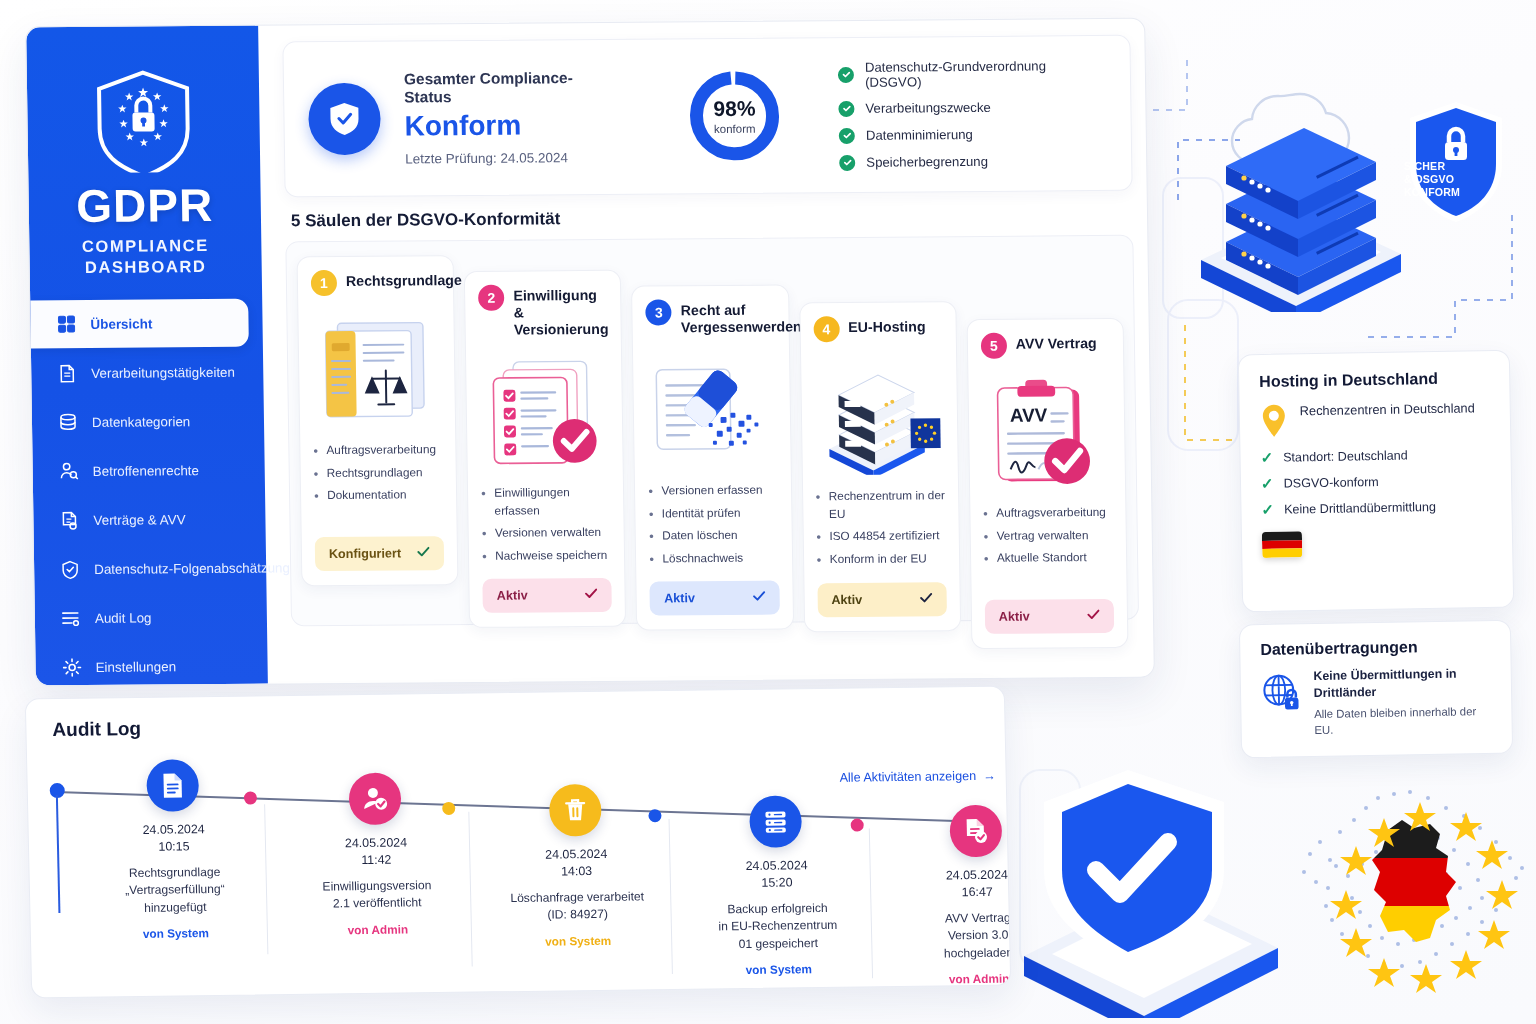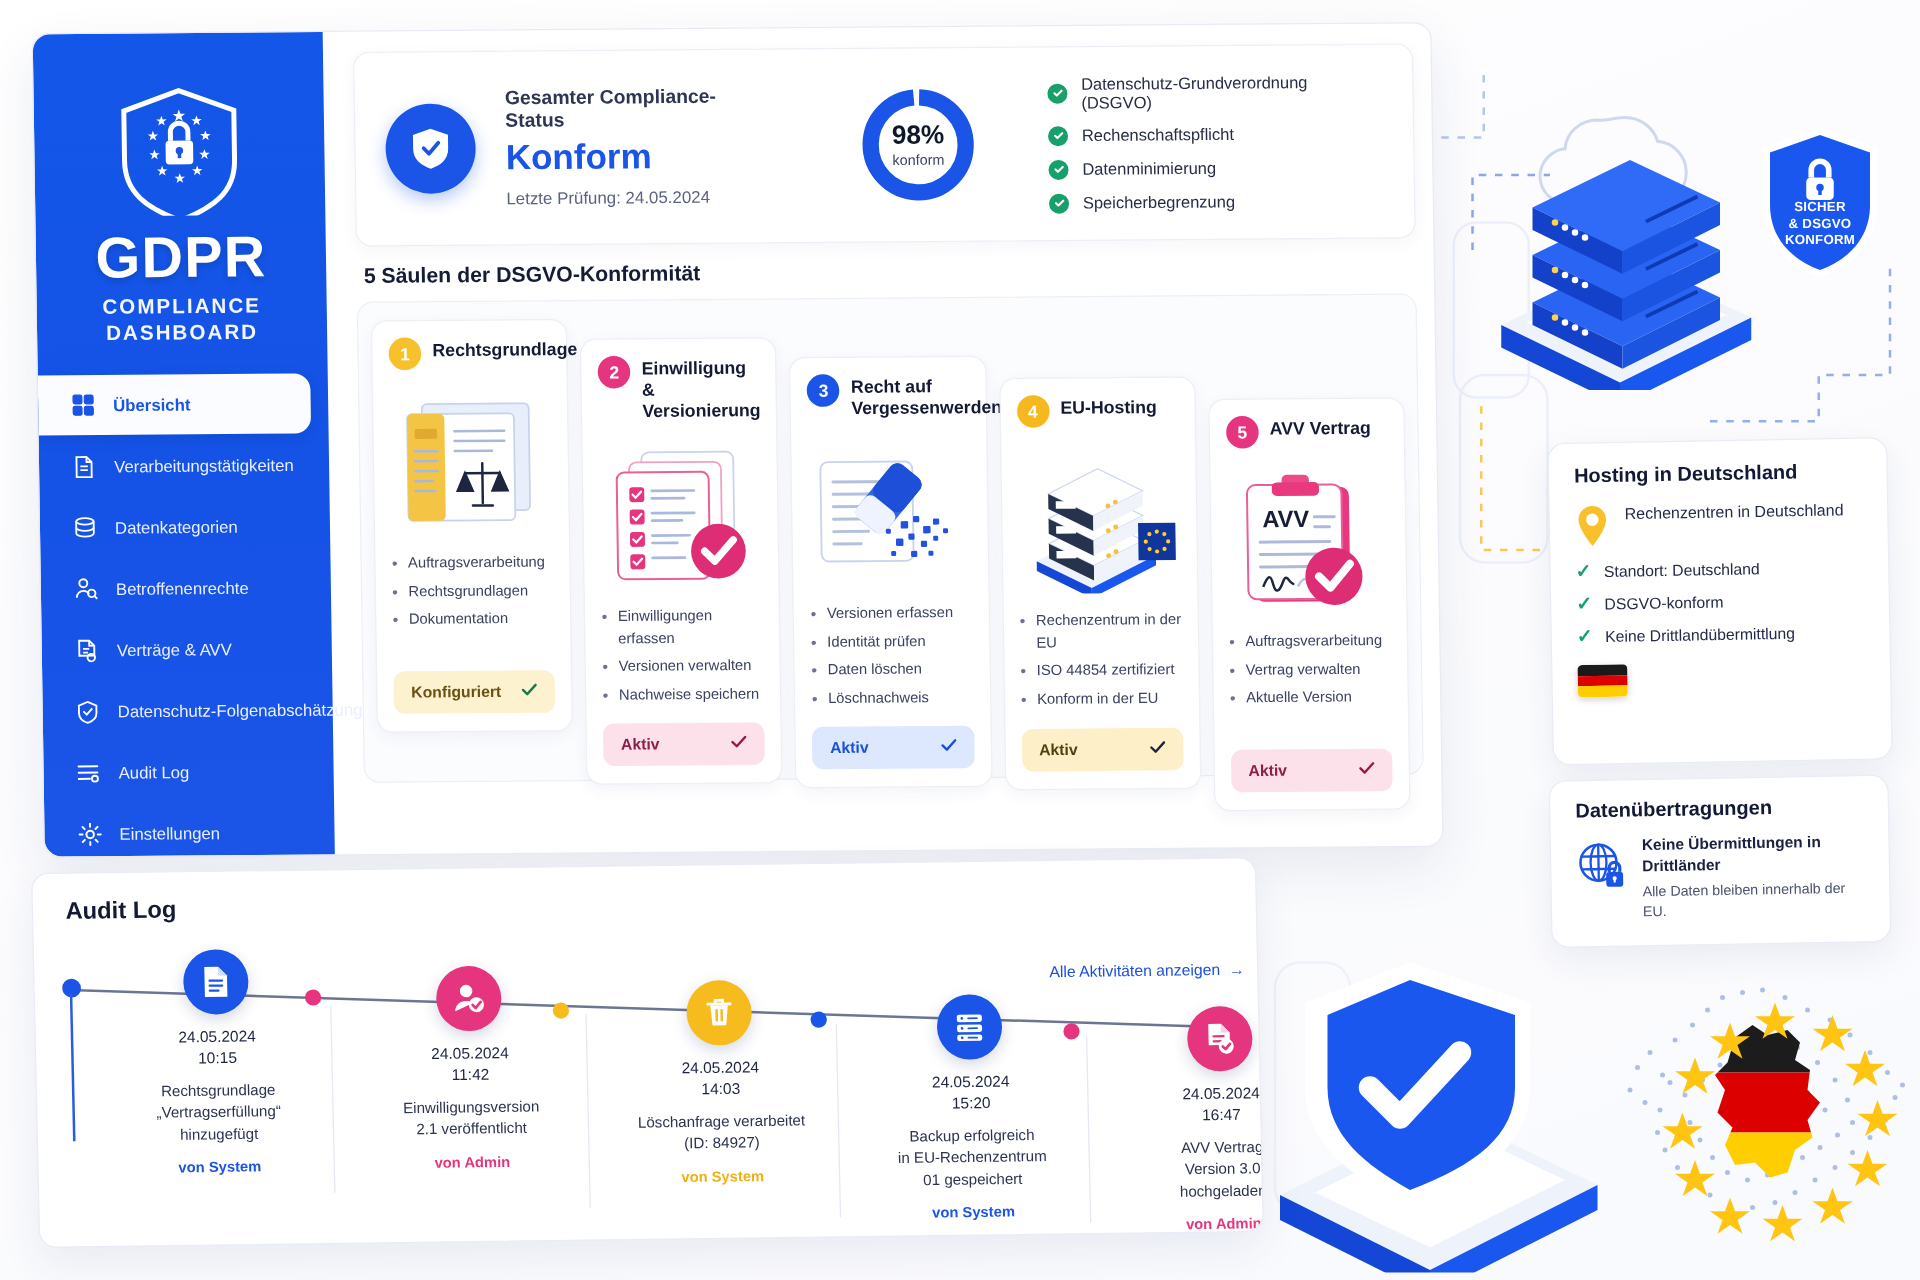--- a/index.html
+++ b/index.html
@@ -192,21 +192,21 @@
   .host-check { display:flex; align-items:center; gap:10px; font-size:12.6px; color:#232a47; margin-top:11px; }
   .tick { color:#17a06a; font-size:15px; font-weight:700; line-height:1; }
   .deflag { width:40px; height:26px; border-radius:4px; margin-top:15px; overflow:hidden; box-shadow:0 2px 6px rgba(0,0,0,.18); }
   .deflag div { height:33.34%; }
   .tr-row { display:flex; gap:12px; align-items:flex-start; margin-top:10px; }
   .tr-head { font-size:12.4px; font-weight:700; color:#1a2140; line-height:1.35; }
   .tr-sub { font-size:11.4px; color:#4a5270; line-height:1.38; margin-top:6px; }
 
   
   #sec-badge { position:absolute; left:1404px; top:98px; width:104px; height:128px; }
-  .sb-text { position:absolute; left:0; right:0; top:62px; text-align:center; color:#fff;
+  .sb-text { position:absolute; left:0; right:0; top:62px; text-align:left; color:#fff;
              font-size:10.6px; font-weight:700; line-height:1.22; letter-spacing:.2px; }
 </style>
 </head>
 <body>
 
 <div id="stage">
 
   <svg class="bg-art" width="1536" height="1024">
 
     <path d="M1178 200 L1178 140 L1240 140" fill="none" stroke="#2f5fd8" stroke-width="2" stroke-dasharray="6 7" opacity=".55"></path>
@@ -536,21 +536,21 @@
                 </svg>
               </span>
             <span>Datenschutz-Grundverordnung (DSGVO)</span>
           </div>
           <div class="check-row">
             <span class="gcheck">
                 <svg width="9" height="9" viewBox="0 0 9 9">
                   <path d="M1.6 4.6 3.5 6.5 7.4 2.6" fill="none" stroke="#fff" stroke-width="1.7" stroke-linecap="round" stroke-linejoin="round"></path>
                 </svg>
               </span>
-            <span>Rechenschaftspflicht</span>
+            <span>Verarbeitungszwecke</span>
           </div>
           <div class="check-row">
             <span class="gcheck">
                 <svg width="9" height="9" viewBox="0 0 9 9">
                   <path d="M1.6 4.6 3.5 6.5 7.4 2.6" fill="none" stroke="#fff" stroke-width="1.7" stroke-linecap="round" stroke-linejoin="round"></path>
                 </svg>
               </span>
             <span>Datenminimierung</span>
           </div>
           <div class="check-row">
@@ -779,21 +779,21 @@
                 </g>
                 <path d="M28 96c4-10 6-10 8-2s5 6 8-2 5 2 9 2" fill="none" stroke="#1d2540" stroke-width="2"></path>
                 <path d="M56 96c4-8 8-8 8-1" fill="none" stroke="#b9c4de" stroke-width="2"></path>
                 <circle cx="85" cy="88" r="23" fill="#dd2d74"></circle>
                 <path d="M73 88 82 97 98 78" fill="none" stroke="#fff" stroke-width="6.5" stroke-linecap="round" stroke-linejoin="round"></path>
               </svg>
             </div>
             <ul class="pc-list">
               <li>Auftragsverarbeitung</li>
               <li>Vertrag verwalten</li>
-              <li>Aktuelle Version</li>
+              <li>Aktuelle Standort</li>
             </ul>
             <div class="pc-status st-pink2">
               <span>Aktiv</span>
               <span><svg width="13" height="11" viewBox="0 0 13 11">
                     <path d="M1.4 5.6 4.8 9 11.6 1.6" fill="none" stroke="#a31347" stroke-width="1.9" stroke-linecap="round" stroke-linejoin="round"></path>
                   </svg></span>
             </div>
           </div>
 
         </div>

